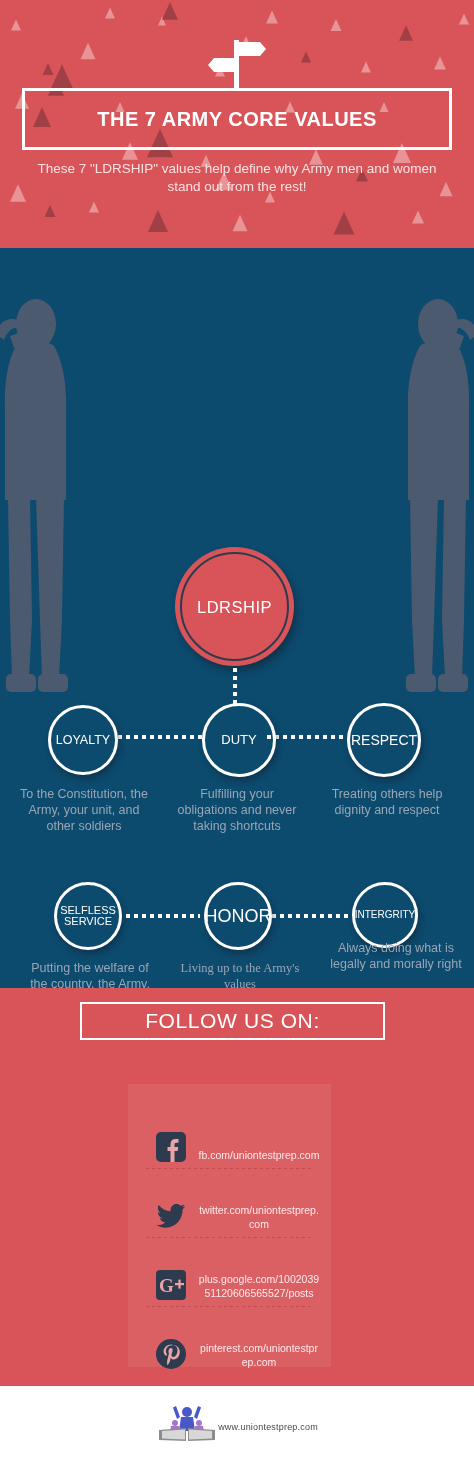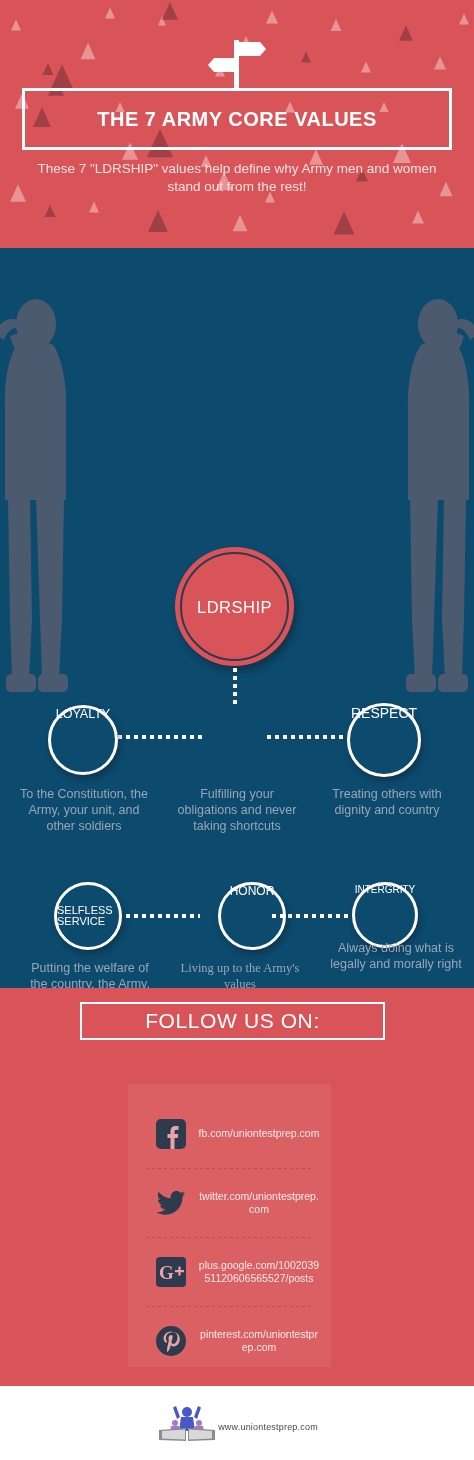--- a/index.html
+++ b/index.html
@@ -91,21 +91,21 @@
     text-align:center;
     color:#ffffff;
     font-size:16.5px;
     letter-spacing:.5px;
   }
 
   .circle {
     position:absolute;
     border-radius:50%;
     border:3px solid #ffffff;
-    display:flex; align-items:flex-start; justify-content:center;
+    display:flex; align-items:center; justify-content:center;
     text-align:center;
     color:#ffffff;
     box-shadow:2px 4px 6px rgba(20,26,36,.40);
   }
   .circle span { display:block; line-height:1.02; white-space:nowrap; }
 
   .desc {
     position:absolute;
     color:#9aa6b6;
     font-size:12.5px;
@@ -146,21 +146,21 @@
   }
   .social-panel {
     position:absolute;
     left:128px; top:96px;
     width:203px; height:283px;
     background:rgba(255,255,255,.07);
     padding:22px 0 0 0;
   }
   .social-row {
     display:flex;
-    align-items:center;
+    align-items:flex-end;
     padding:0 0 0 28px;
     height:56px;
   }
   .social-icon {
     width:30px; height:30px;
     flex:0 0 30px;
     margin-right:12px;
   }
   .social-text {
     color:#fde9ea;
@@ -295,36 +295,39 @@
   </div>
 
   <div class="dots-v" style="left:233px; top:420px; height:40px;"></div>
 
   <div class="dots-h" style="left:118px; top:487px; width:86px;"></div>
   <div class="dots-h" style="left:267px; top:487px; width:78px;"></div>
 
   <div class="circle" style="left:48px; top:457px; width:70px; height:70px; font-size:12.5px;">
     <span>LOYALTY</span>
   </div>
+  <div class="circle" style="left:202px; top:455px; width:74px; height:74px; font-size:13px;">
+    <span>DUTY</span>
+  </div>
   <div class="circle" style="left:347px; top:455px; width:74px; height:74px; font-size:14px;">
     <span>RESPECT</span>
   </div>
 
   <div class="desc" style="left:18px; top:538px; width:132px;">To the Constitution, the Army, your unit, and other soldiers</div>
   <div class="desc" style="left:176px; top:538px; width:122px;">Fulfilling your obligations and never taking shortcuts</div>
-  <div class="desc" style="left:320px; top:538px; width:134px;">Treating others with dignity and country</div>
+  <div class="desc" style="left:320px; top:538px; width:134px;">Treating others help dignity and respect</div>
 
   <div class="dots-h" style="left:126px; top:666px; width:74px;"></div>
   <div class="dots-h" style="left:272px; top:666px; width:80px;"></div>
 
   <div class="circle" style="left:54px; top:634px; width:68px; height:68px; font-size:11px; flex-direction:column;">
     <span>SELFLESS</span>
     <span>SERVICE</span>
   </div>
-  <div class="circle" style="left:218px; top:634px; width:68px; height:68px; font-size:12px;">
+  <div class="circle" style="left:204px; top:634px; width:68px; height:68px; font-size:18px;">
     <span>HONOR</span>
   </div>
   <div class="circle" style="left:352px; top:634px; width:66px; height:66px; font-size:10px;">
     <span>INTERGRITY</span>
   </div>
 
   <div class="desc" style="left:28px; top:712px; width:124px;">Putting the welfare of the country, the Army, and your subordinates before yourself</div>
   <div class="desc" style="left:180px; top:712px; width:120px;font-family:Liberation Serif, serif;">Living up to the Army's values</div>
   <div class="desc" style="left:330px; top:692px; width:132px;">Always doing what is legally and morally right</div>
 

